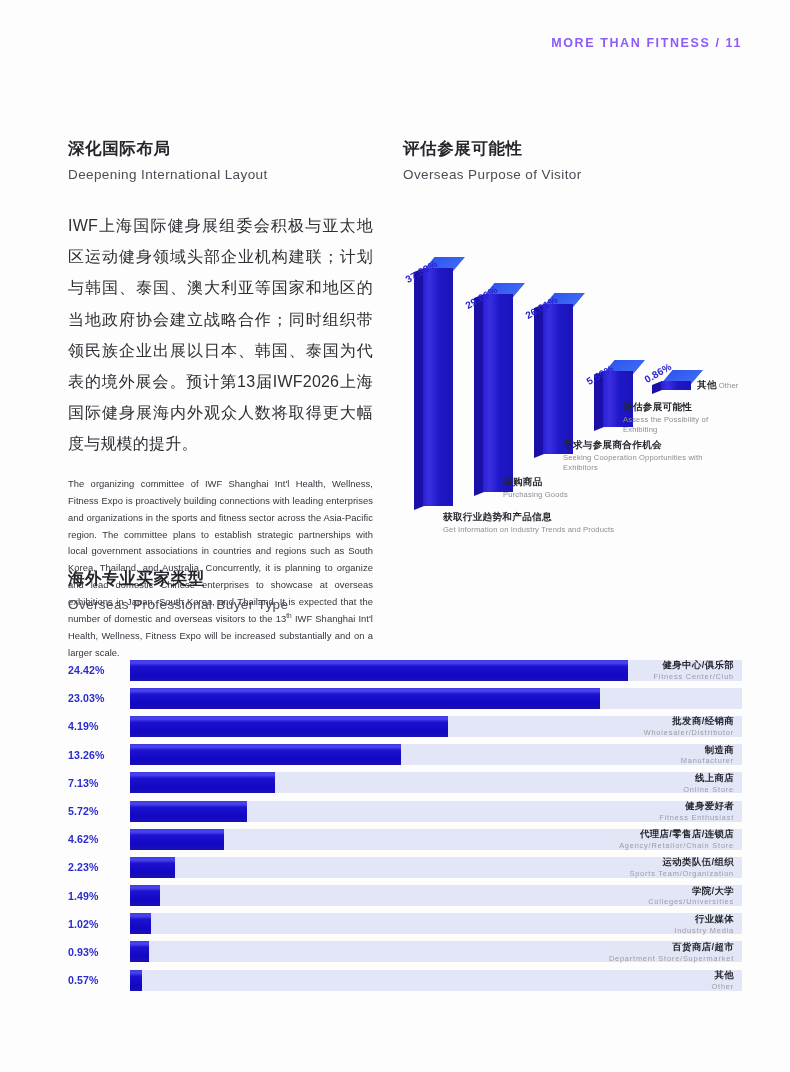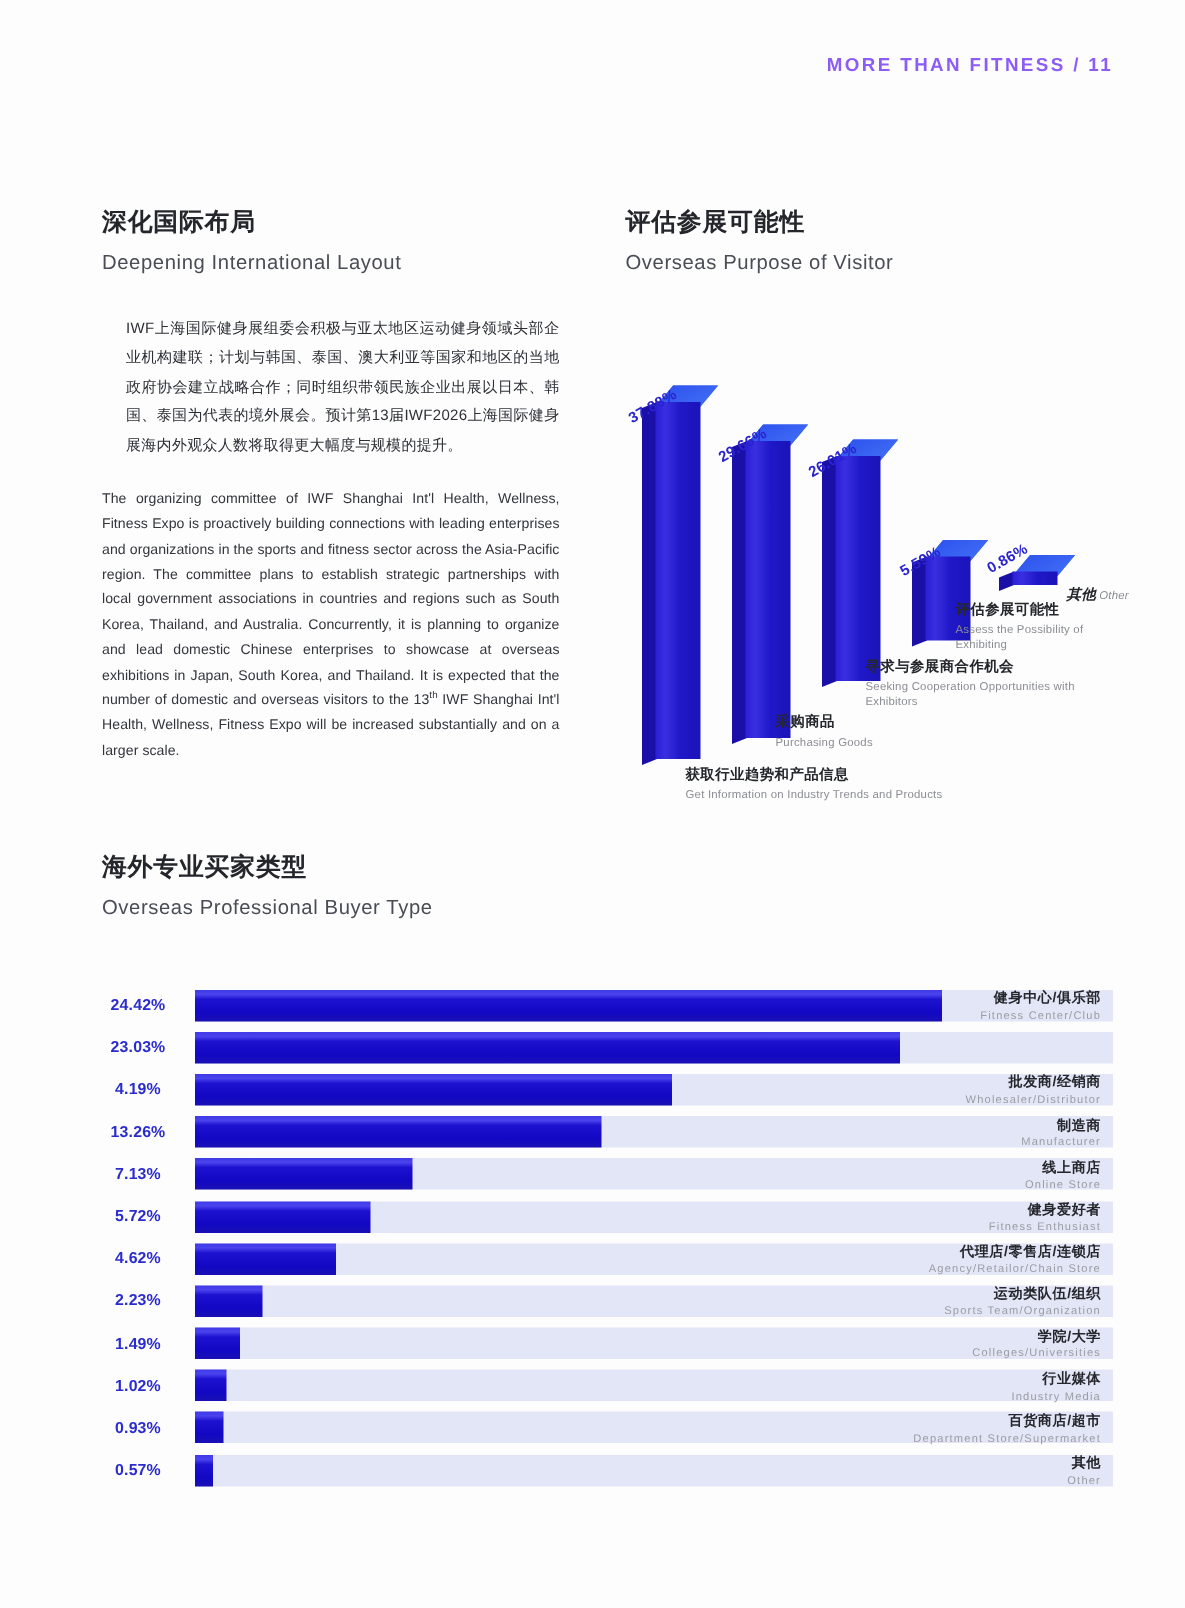--- a/index.html
+++ b/index.html
@@ -24,21 +24,21 @@
     color: #8b5cf6;
   }
 
   
   .top-section {
     position: absolute;
     top: 138px;
     left: 68px;
     right: 48px;
     display: flex;
-    gap: 44px;
+    gap: 30px;
   }
   .col-left  { width: 305px; flex: none; }
   .col-right { flex: 1; position: relative; }
 
   .sec-title-cn {
     font-size: 16.5px;
     font-weight: bold;
     color: #24262b;
     letter-spacing: 0.6px;
     line-height: 1.3;
@@ -46,27 +46,26 @@
   .sec-title-en {
     font-size: 13.5px;
     color: #4a4d55;
     letter-spacing: 0.4px;
     margin-top: 7px;
     line-height: 1.3;
   }
 
   .para-cn {
     margin-top: 26px;
-    font-size: 10px;
+    font-size: 16px;
     line-height: 1.95;
     color: #2d2f35;
     text-align: justify;
     text-justify: inter-ideograph;
     letter-spacing: 0.2px;
-    margin-left: 16px;
   }
   .para-en {
     margin-top: 17px;
     font-size: 9.4px;
     line-height: 1.78;
     color: #33353b;
     text-align: justify;
     letter-spacing: 0.05px;
   }
   .para-en sup { font-size: 6.5px; vertical-align: super; }
@@ -142,21 +141,21 @@
 
   .hrow {
     display: flex;
     align-items: center;
     height: 28.2px;
     margin-bottom: 0px;
   }
   .hrow .pct {
     width: 62px;
     flex: none;
-    text-align: center;
+    text-align: left;
     padding-right: 14px;
     font-size: 10.6px;
     font-weight: bold;
     color: #2a2ccd;
     letter-spacing: 0.1px;
   }
   .hrow .track {
     position: relative;
     flex: 1;
     height: 21px;
@@ -260,21 +259,21 @@
       <div class="cat3d" style="left:158px; top:213px; white-space:normal; width:150px;">
         <div class="cn">寻求与参展商合作机会</div>
         <div class="en">Seeking Cooperation Opportunities with Exhibitors</div>
       </div>
 
       <div class="cat3d" style="left:218px; top:175px; white-space:normal; width:100px;">
         <div class="cn">评估参展可能性</div>
         <div class="en">Assess the Possibility of Exhibiting</div>
       </div>
 
-      <div class="cat3d inline" style="left:292px; top:160px;font-style:italic;">
+      <div class="cat3d inline" style="left:292px; top:148px;">
         <span class="cn">其他</span><span class="en">Other</span>
       </div>
 
     </div>
   </div>
 </div>
 
 <div class="bottom-section">
   <div class="sec-title-cn">海外专业买家类型</div>
   <div class="sec-title-en">Overseas Professional Buyer Type</div>

